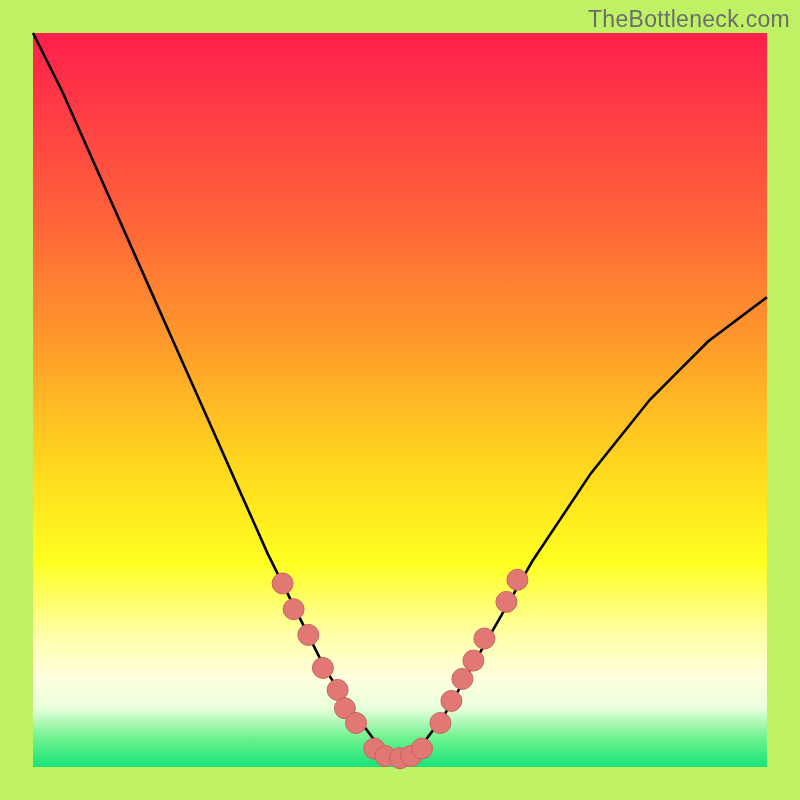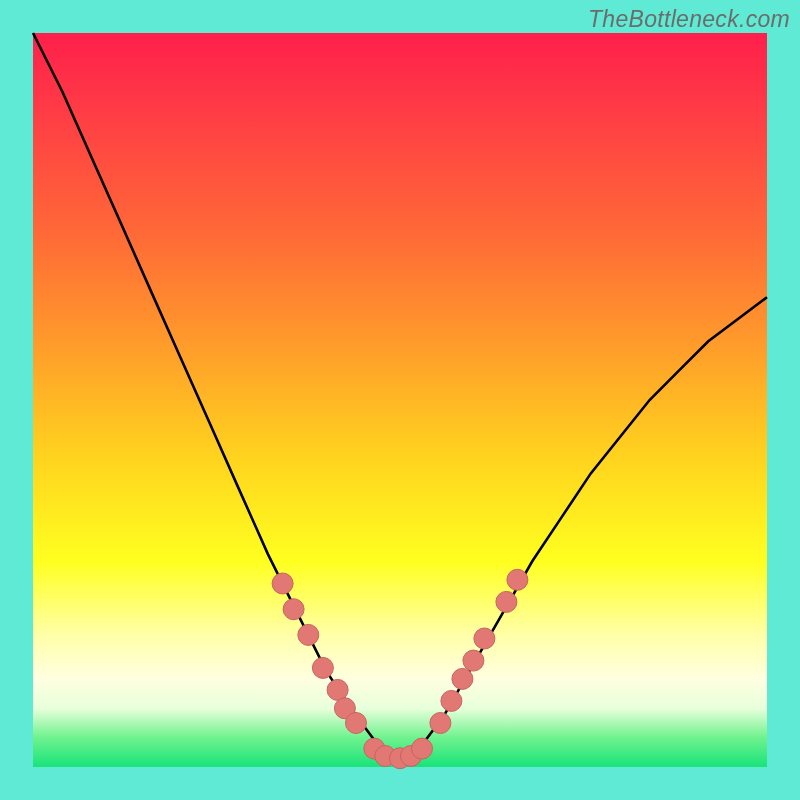--- a/index.html
+++ b/index.html
@@ -10,22 +10,21 @@
     overflow: hidden;
     background: #000;
     font-family: Arial, Helvetica, sans-serif;
   }
   .frame {
     position: absolute;
     left: 0;
     top: 0;
     width: 800px;
     height: 800px;
-    background: #5eead4;
-    font-style: italic;
+    background: #bef264;
   }
   .plot {
     position: absolute;
     left: 33px;
     top: 33px;
     width: 734px;
     height: 734px;
     background: linear-gradient(to bottom,
       #ff1f4b 0%,
       #ff3a46 10%,

